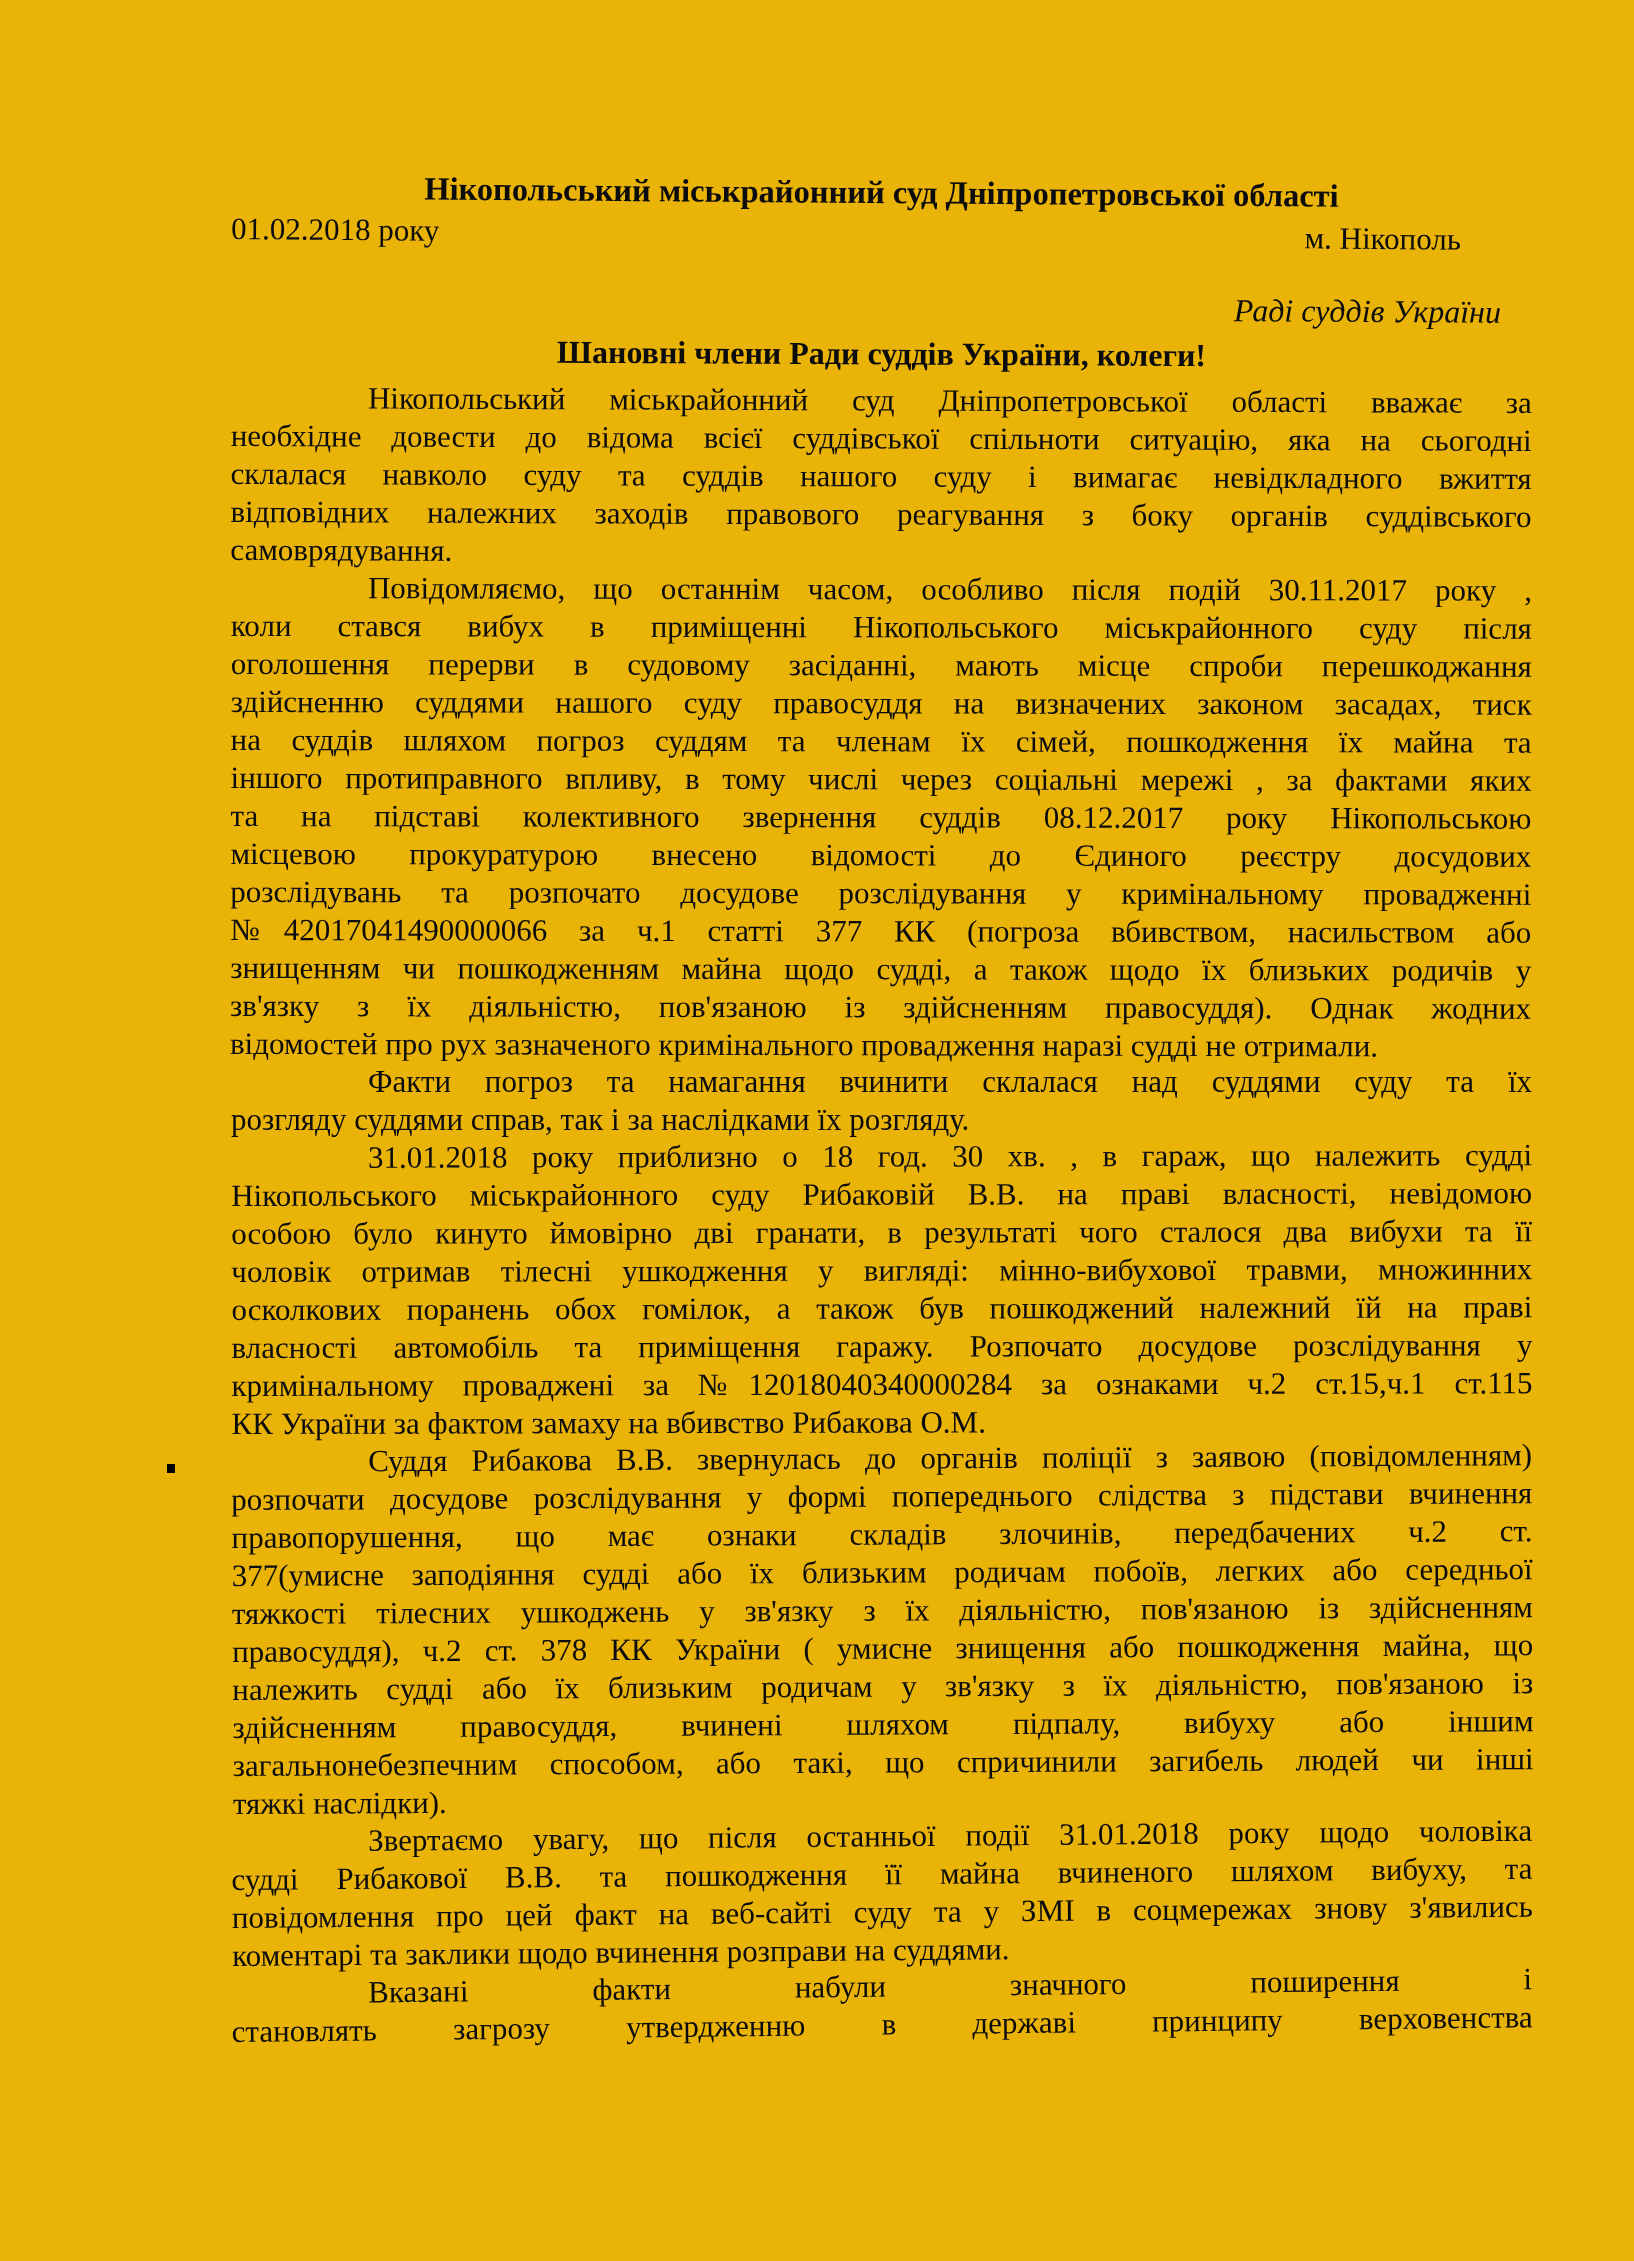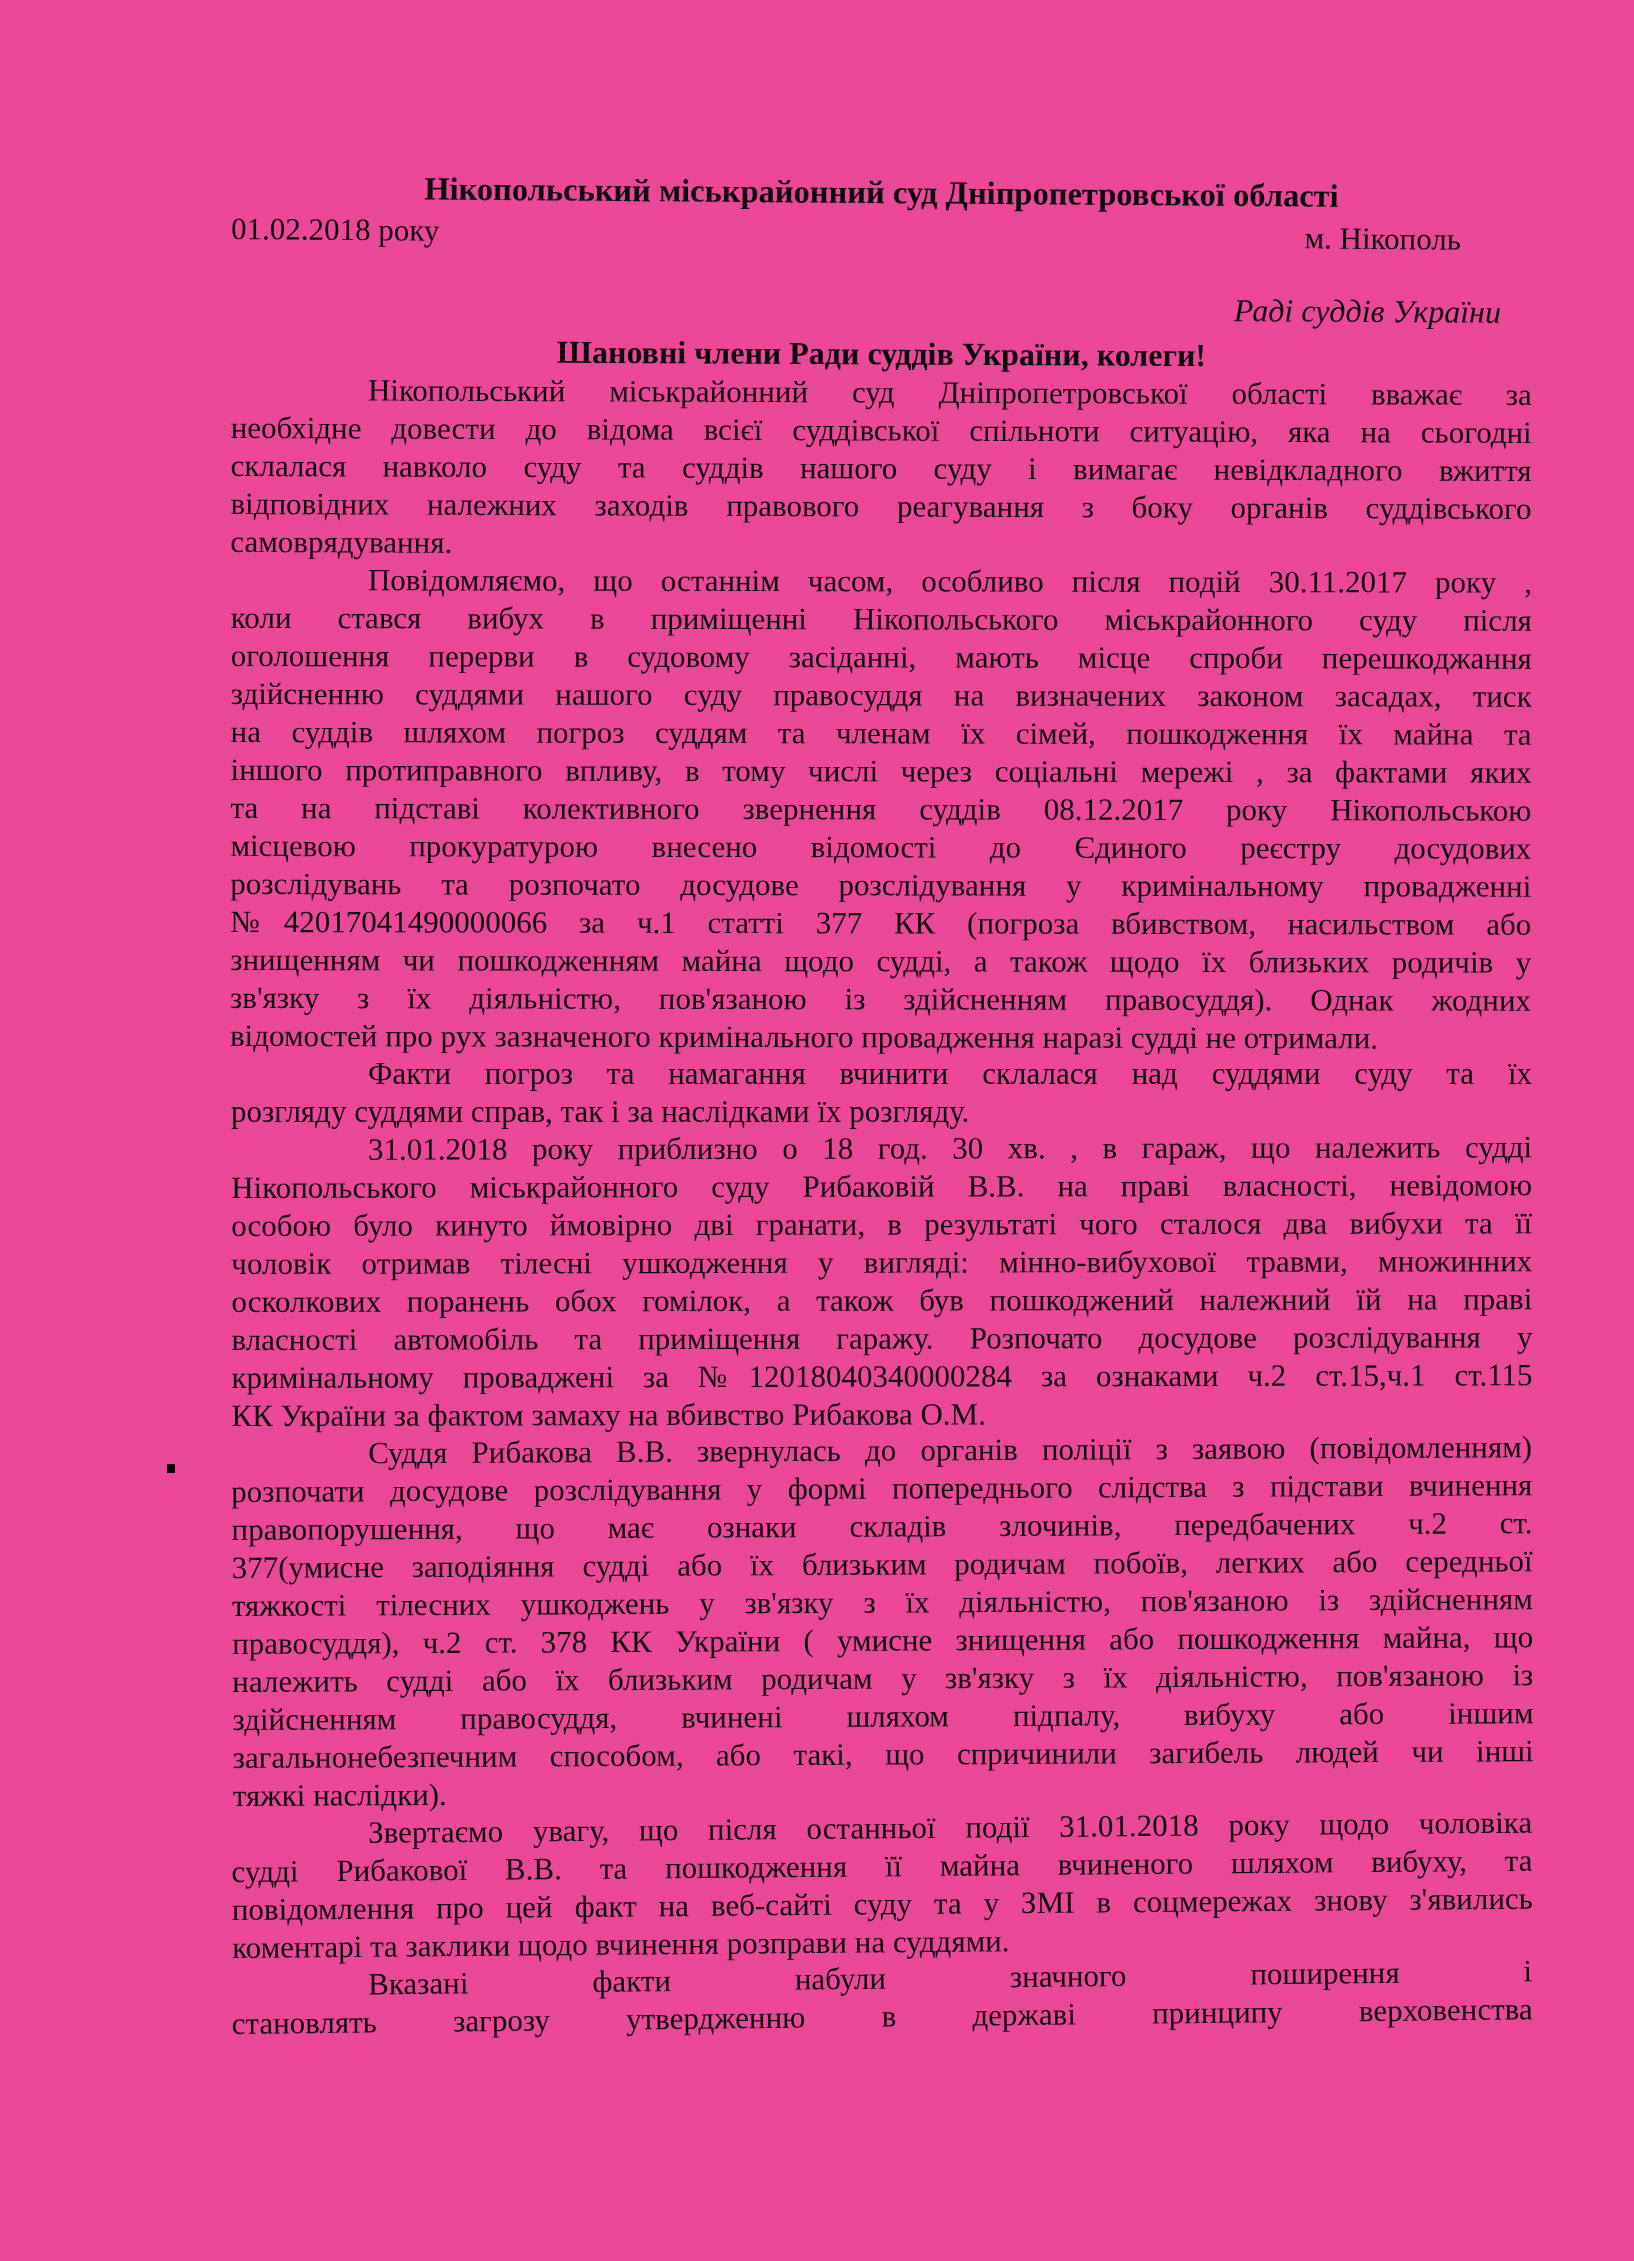--- a/index.html
+++ b/index.html
@@ -1,21 +1,21 @@
 <!DOCTYPE html>
 <html style="font-size:10.2px"><head>
 <meta charset="utf-8">
 <style>
   html, body { margin: 0; padding: 0; background: #ffffff; }
 
   .page {
     position: relative;
     width: 1634px;
     height: 2261px;
-    background: #ec4899;
+    background: #eab308;
     overflow: hidden;
     font-family: "Liberation Serif", "DejaVu Serif", serif;
     color: #0c0c0c;
   }
 
   .content {
     position: absolute;
     left: 231px;
     top: 167px;
     width: 1301px;
@@ -54,21 +54,21 @@
   .salutation {
     font-weight: bold;
     font-size: 32px;
     line-height: 38px;
     text-align: center;
     transform: rotate(0.3deg);
     transform-origin: 0 50%;
   }
 
   
-  .doc-body { margin-top: 2px; }
+  .doc-body { margin-top: 10px; }
   .para { transform-origin: 0 0; }
   .para:nth-child(1) { transform: rotate(0.22deg); }
   .para:nth-child(2) { transform: rotate(0.12deg); }
   .para:nth-child(3) { transform: rotate(0deg); }
   .para:nth-child(4) { transform: rotate(-0.12deg); }
   .para:nth-child(5) { transform: rotate(-0.3deg); }
   .para:nth-child(6) { transform: rotate(-0.5deg); }
   .para:nth-child(7) { transform: rotate(-0.65deg); }
 
   .line {

